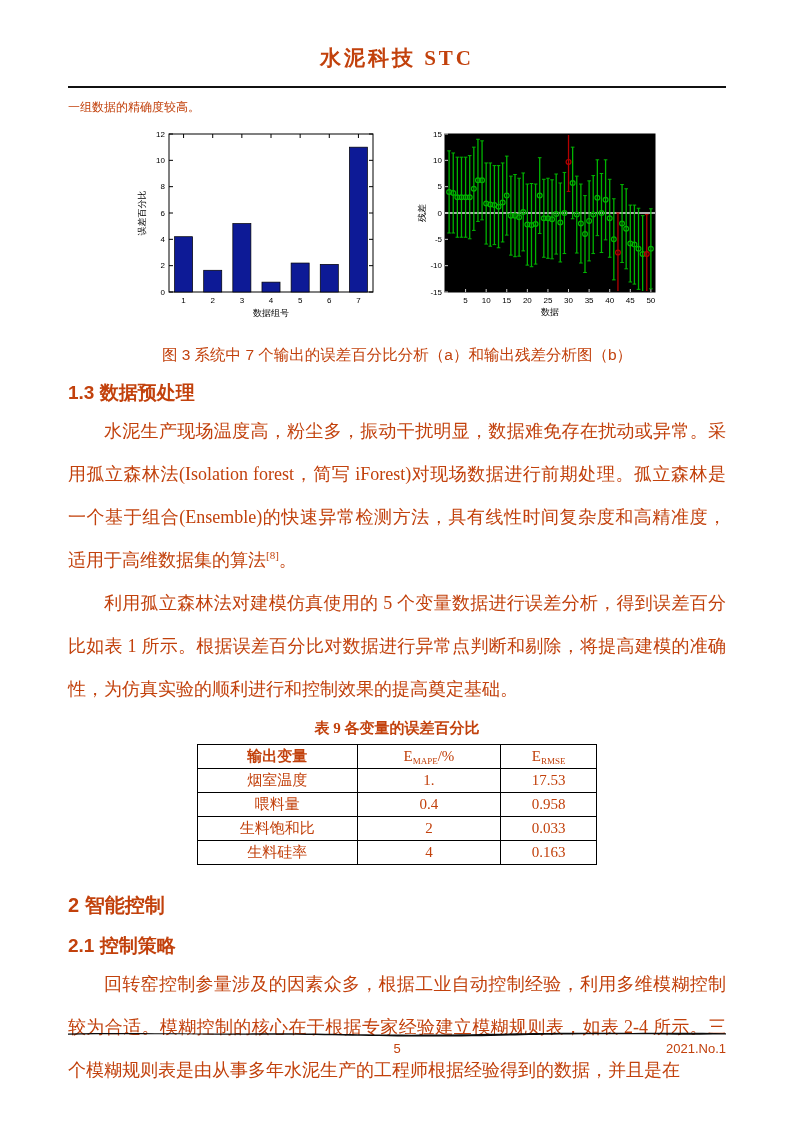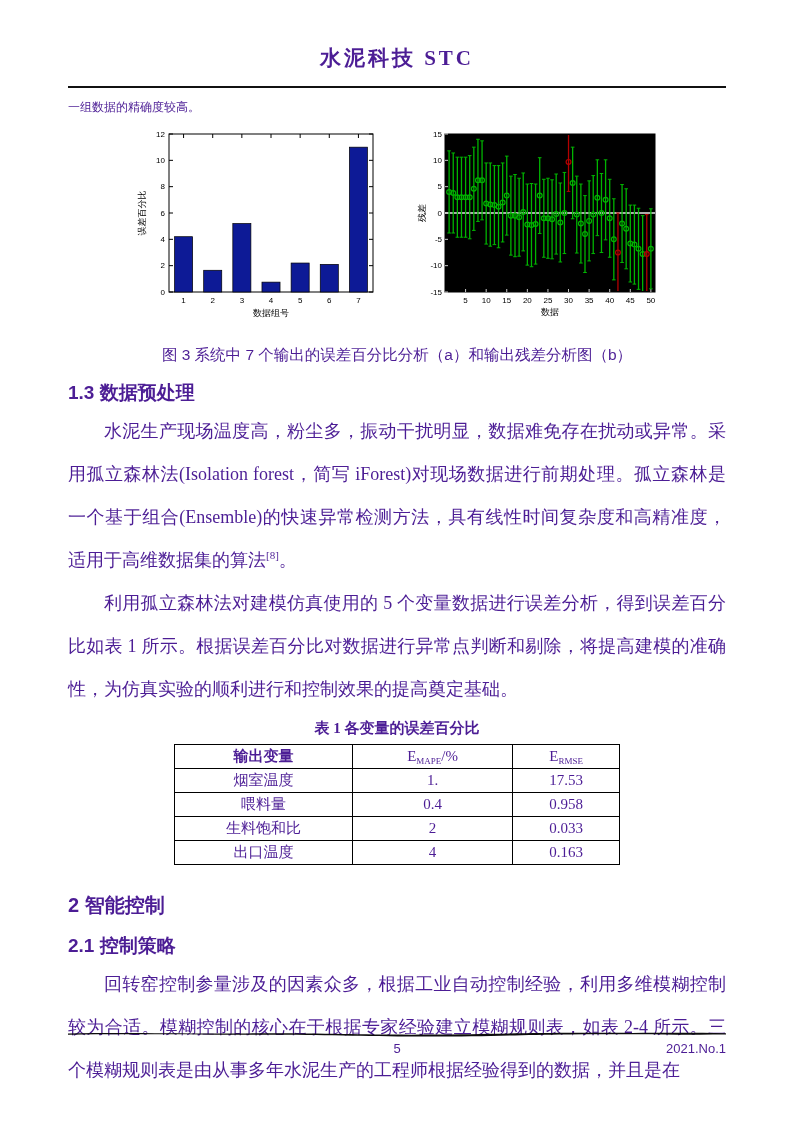--- a/index.html
+++ b/index.html
@@ -2,21 +2,21 @@
 <html><head>
 <meta charset="utf-8">
 <style>
   html,body{margin:0;padding:0;background:#9a9a9a;}
   .page{
     position:relative;
     width:793px;height:1122px;
     margin:0 auto;
     background:#ffffff;
     font-family:"Liberation Serif","DejaVu Serif",serif;
-    color:#4c1d95;
+    color:#c2410c;
     overflow:hidden;
     text-decoration:underline;
   }
   .content{position:absolute;left:68px;right:67px;top:0;}
   .journal-header{
     text-align:center;
     font-size:21px;
     letter-spacing:3px;
     padding-top:44px;
     font-weight:bold;
@@ -52,21 +52,21 @@
   }
   sup.ref{font-size:11px;vertical-align:super;line-height:0;}
   .table-wrap{margin-top:8px;}
   .table-title{
     text-align:center;font-weight:bold;font-size:15px;
     margin:6px 0 6px 0;
   }
   table.data-table{
     border-collapse:collapse;
     margin:0 auto;
-    width:446px;
+    width:400px;
     font-size:15px;
   }
   table.data-table td,table.data-table th{
     border:1.6px solid #000;
     text-align:center;
     padding:2px 4px;
     height:19px;
     font-weight:normal;
   }
   table.data-table th.var-col{font-weight:bold;}
@@ -392,21 +392,21 @@
     </div>
     <div class="figure-caption">图 3 系统中 7 个输出的误差百分比分析（a）和输出残差分析图（b）</div>
 
     <div class="sec-heading">1.3 数据预处理</div>
 
     <p class="body-para"><span>水泥生产现场温度高，粉尘多，振动干扰明显，数据难免存在扰动或异常。采用孤立森林法(Isolation forest，简写 iForest)对现场数据进行前期处理。孤立森林是一个基于组合(Ensemble)的快速异常检测方法，具有线性时间复杂度和高精准度，适用于高维数据集的算法</span><sup class="ref">[8]</sup><span>。</span></p>
 
     <p class="body-para">利用孤立森林法对建模仿真使用的 5 个变量数据进行误差分析，得到误差百分比如表 1 所示。根据误差百分比对数据进行异常点判断和剔除，将提高建模的准确性，为仿真实验的顺利进行和控制效果的提高奠定基础。</p>
 
     <div class="table-wrap">
-      <div class="table-title">表 1 各变量的误差百分比</div>
+      <div class="table-title">表 9 各变量的误差百分比</div>
       <table class="data-table">
         <colgroup>
             <col class="c1">
             <col class="c2">
             <col class="c3">
           </colgroup>
         <thead>
           <tr>
             <th class="var-col">输出变量</th>
             <th><span>E</span><sub class="small">MAPE</sub><span>/%</span></th>
@@ -423,21 +423,21 @@
               <td>喂料量</td>
               <td>0.4</td>
               <td>0.958</td>
             </tr>
             <tr>
               <td>生料饱和比</td>
               <td>2</td>
               <td>0.033</td>
             </tr>
             <tr>
-              <td>出口温度</td>
+              <td>生料硅率</td>
               <td>4</td>
               <td>0.163</td>
             </tr>
           </tbody>
       </table>
     </div>
 
     <div class="sec-heading big">2 智能控制</div>
     <div class="sec-heading">2.1 控制策略</div>
 

